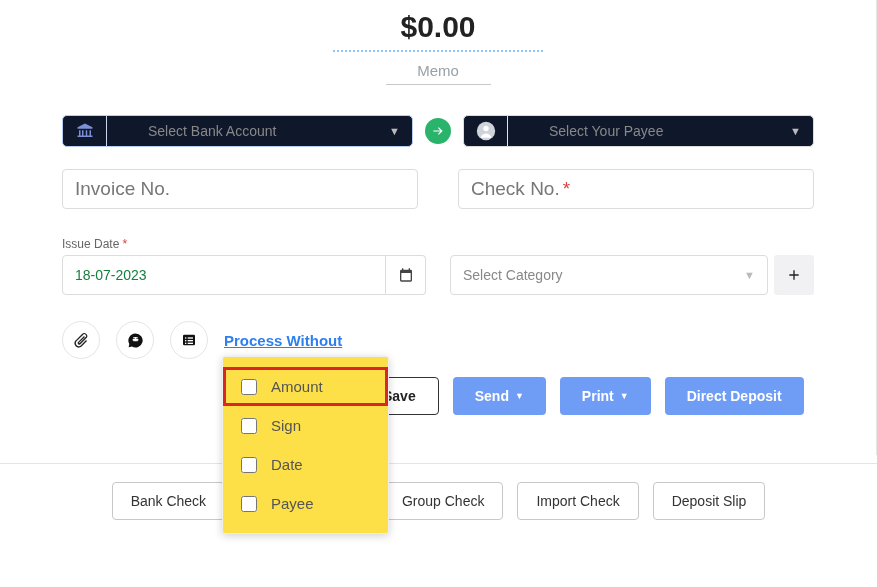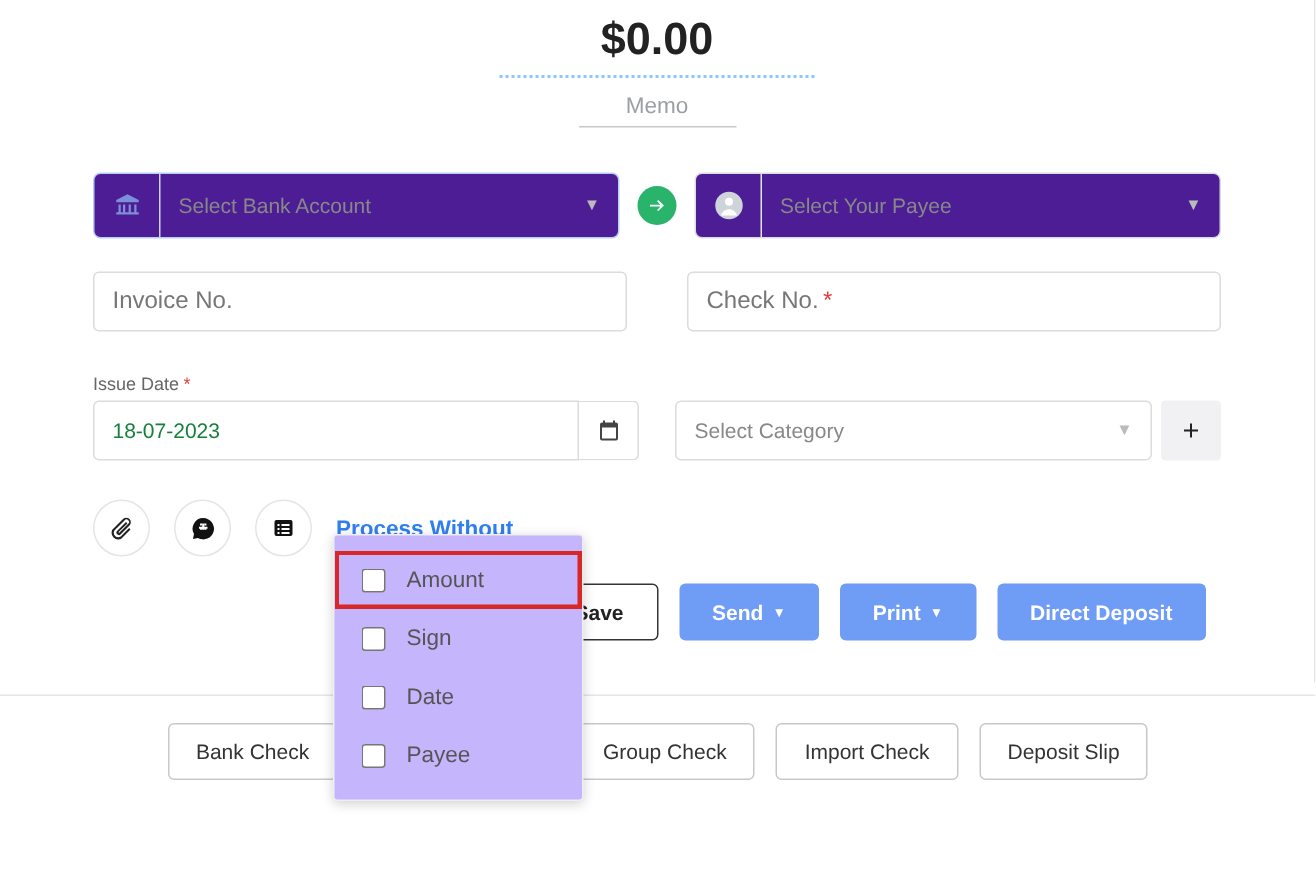--- a/index.html
+++ b/index.html
@@ -5,48 +5,48 @@
   * { box-sizing: border-box; margin: 0; padding: 0; font-family: -apple-system, BlinkMacSystemFont, "Segoe UI", Helvetica, Arial, sans-serif; }
   body { background: #fff; color: #333; width: 877px; height: 587px; overflow: hidden; position: relative; }
   .page { border-right: 1px solid #e5e5e5; padding: 10px 62px 0 62px; height: 455px; }
 
   .amt-wrap { text-align: center; }
   .amt { font-size: 30px; font-weight: 700; color: #222; display:inline-block; }
   .amt-underline { margin: 6px auto 10px; width: 210px; border-bottom: 2px dotted #8fc5ff; }
   .memo { text-align:center; color:#9aa0a6; font-size:15px; display:inline-block; padding-bottom:5px; border-bottom:1px solid #c8c8c8; width:105px; }
 
   .row { display:flex; align-items:center; gap:12px; margin-top:30px; }
-  .selectish { flex:1; height:44px; border:1px solid #dcdcdc; border-radius:5px; display:flex; align-items:center; background:#4c1d95; }
+  .selectish { flex:1; height:32px; border:1px solid #dcdcdc; border-radius:5px; display:flex; align-items:center; background:#0f172a;gap:29px; }
   .selectish.bank { border-color:#b8cdf3; }
   .selectish .icon-box { width:44px; height:100%; display:flex; align-items:center; justify-content:center; border-right:1px solid #e4e4e4; }
   .selectish.bank .icon-box { border-right:1px solid #c9d7f0; }
   .selectish .ph { flex:1; padding:0 12px; color:#888; font-size:14px; }
   .selectish .caret { padding:0 12px; color:#bbb; font-size:11px; }
 
   .arrow-circ { width:26px; height:26px; border-radius:50%; background:#2ab36b; display:flex; align-items:center; justify-content:center; color:#fff; font-size:14px; font-weight:700; }
 
   .row2 { display:flex; gap:40px; margin-top:22px; }
-  .txtfield { flex:1; height:40px; border:1px solid #dcdcdc; border-radius:4px; padding:0 12px; color:#777; font-size:16px; display:flex; align-items:center; }
+  .txtfield { flex:1; height:40px; border:1px solid #dcdcdc; border-radius:4px; padding:0 12px; color:#777; font-size:19px; display:flex; align-items:center; }
   .req { color:#e03e3e; margin-left:3px; }
 
   .row3 { display:flex; gap:24px; margin-top:14px; align-items:flex-end; }
   .col { flex:1; }
   .lbl { font-size:12px; color:#666; margin-bottom:4px; display:block; }
   .date-wrap { display:flex; }
   .date-in { flex:1; height:40px; border:1px solid #dcdcdc; border-radius:4px 0 0 4px; padding:0 12px; font-size:14px; color:#15803d; display:flex; align-items:center; }
   .date-ico { width:40px; height:40px; border:1px solid #dcdcdc; border-left:none; border-radius:0 4px 4px 0; display:flex; align-items:center; justify-content:center; color:#555; }
   .cat-wrap { display:flex; gap:6px;margin-top:32px; }
   .cat-sel { flex:1; height:40px; border:1px solid #dcdcdc; border-radius:4px; display:flex; align-items:center; padding:0 12px; color:#888; font-size:14px; justify-content:space-between; }
   .plus-btn { width:40px; height:40px; background:#f1f1f3; display:flex; align-items:center; justify-content:center; border-radius:3px; font-size:20px; color:#333; }
 
   .row4 { display:flex; align-items:center; gap:16px; margin-top:26px; }
   .circ-btn { width:38px; height:38px; border-radius:50%; border:1px solid #e5e5e5; display:flex; align-items:center; justify-content:center; color:#222; font-size:16px; background:#fff; }
   .pw-link { color:#2f7ff1; font-size:15px; text-decoration:underline; font-weight:600; }
 
-  .pw-pop { position:absolute; top:356px; left:222px; width:167px; background:#c4b5fd; border:1px solid #eee; border-radius:3px; box-shadow:0 2px 8px rgba(0,0,0,.18); padding:10px 0; z-index:5; }
+  .pw-pop { position:absolute; top:356px; left:222px; width:167px; background:#fde047; border:1px solid #eee; border-radius:3px; box-shadow:0 2px 8px rgba(0,0,0,.18); padding:10px 0; z-index:5; }
   .pw-item { display:flex; align-items:center; gap:14px; padding:11px 18px; font-size:15px; color:#555; }
   .pw-item input { width:16px; height:16px; }
   .pw-item.hl { box-shadow: inset 0 0 0 3px #d92626; }
 
   .actions { display:flex; gap:14px; margin-top:18px; }
   .btn { height:38px; padding:0 22px; border-radius:4px; font-size:14px; font-weight:600; display:flex; align-items:center; gap:6px; cursor:pointer; }
   .btn.outline { border:1px solid #333; color:#222; background:#fff; }
   .btn.blue { background:#6f9cf5; color:#fff; border:none; }
   .tri { font-size:9px; }
 

